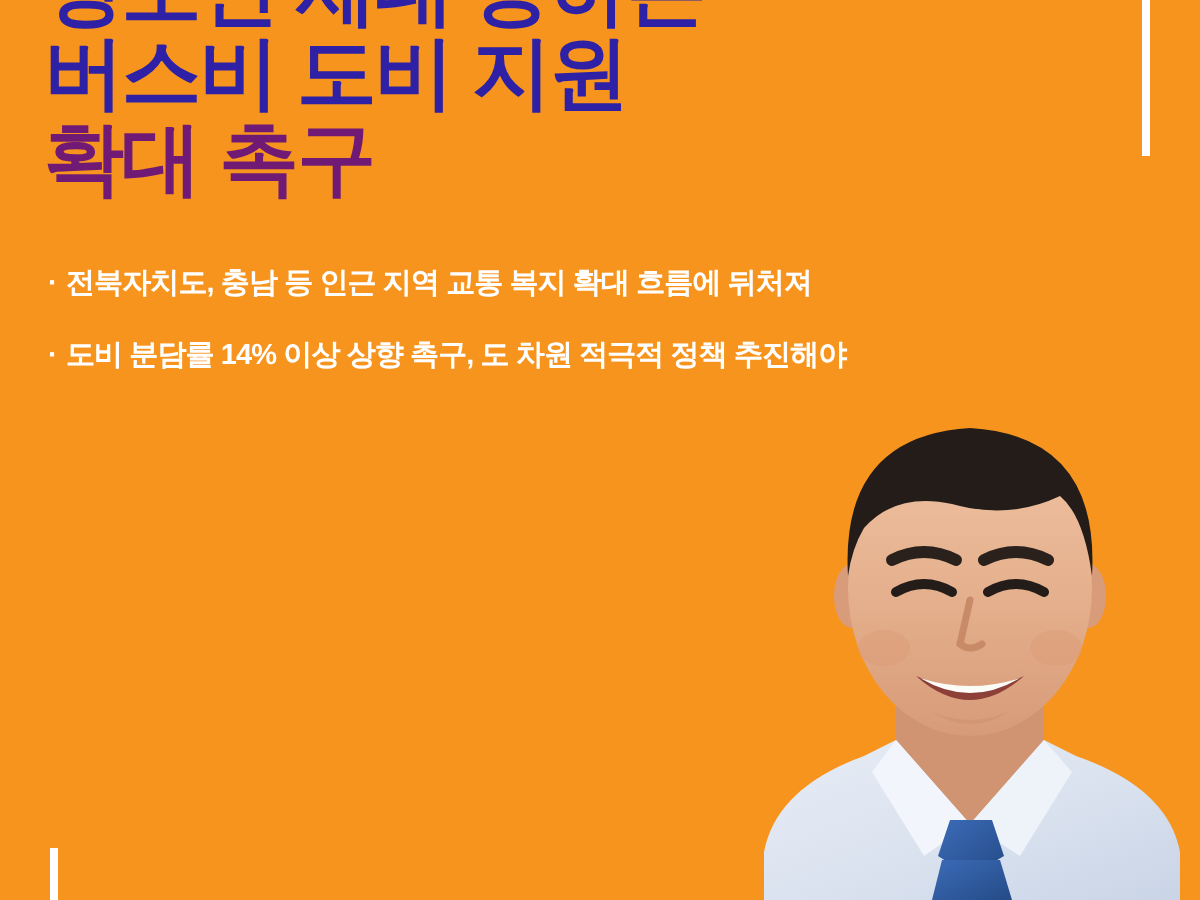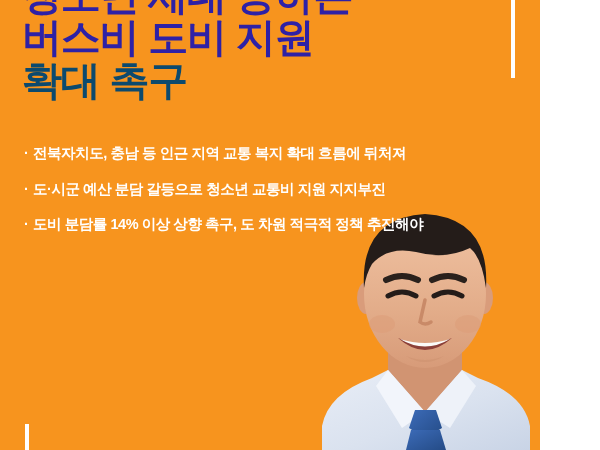--- a/index.html
+++ b/index.html
@@ -8,21 +8,21 @@
   }
   body {
     width: 600px;
     height: 450px;
     overflow: hidden;
     font-family: "Liberation Sans", sans-serif;
   }
 
   #poster {
     position: relative;
-    width: 540px;
+    width: 600px;
     height: 450px;
     background: #F7941E;
     overflow: hidden;
   }
 
   
   .rule {
     position: absolute;
     background: #FFFFFF;
   }
@@ -49,27 +49,27 @@
   }
   .headline-line {
     font-size: 40px;
     font-weight: bold;
     line-height: 1.06;
     letter-spacing: -1.2px;
     white-space: nowrap;
     margin: 0;
   }
   .headline-line.accent { color: #2E21A6; }
-  .headline-line.light  { color: #0c4a6e; }
+  .headline-line.light  { color: #701a75; }
 
   
   .bullets {
     position: absolute;
     left: 24px;
-    top: 146px;
+    top: 135px;
     z-index: 3;
     margin: 0;
     padding: 0;
     list-style: none;
   }
   .bullet {
     display: block;
     color: #FFFFFF;
     font-size: 14.5px;
     font-weight: bold;
@@ -170,20 +170,17 @@
     <div class="headline-line accent">청소년 세대 응하는</div>
     <div class="headline-line accent">버스비 도비 지원</div>
     <div class="headline-line light">확대 촉구</div>
   </div>
 
   <ul class="bullets">
     <li class="bullet">
       <span class="bullet-dot">·</span><span>전북자치도, 충남 등 인근 지역 교통 복지 확대 흐름에 뒤처져</span>
     </li>
     <li class="bullet">
-      <span class="bullet-dot">·</span><span>도·시군 예산 분담 갈등으로 청소년 교통비 지원 지지부진</span>
-    </li>
-    <li class="bullet">
       <span class="bullet-dot">·</span><span>도비 분담률 14% 이상 상향 촉구, 도 차원 적극적 정책 추진해야</span>
     </li>
   </ul>
 
 </div>
 
 </body></html>

